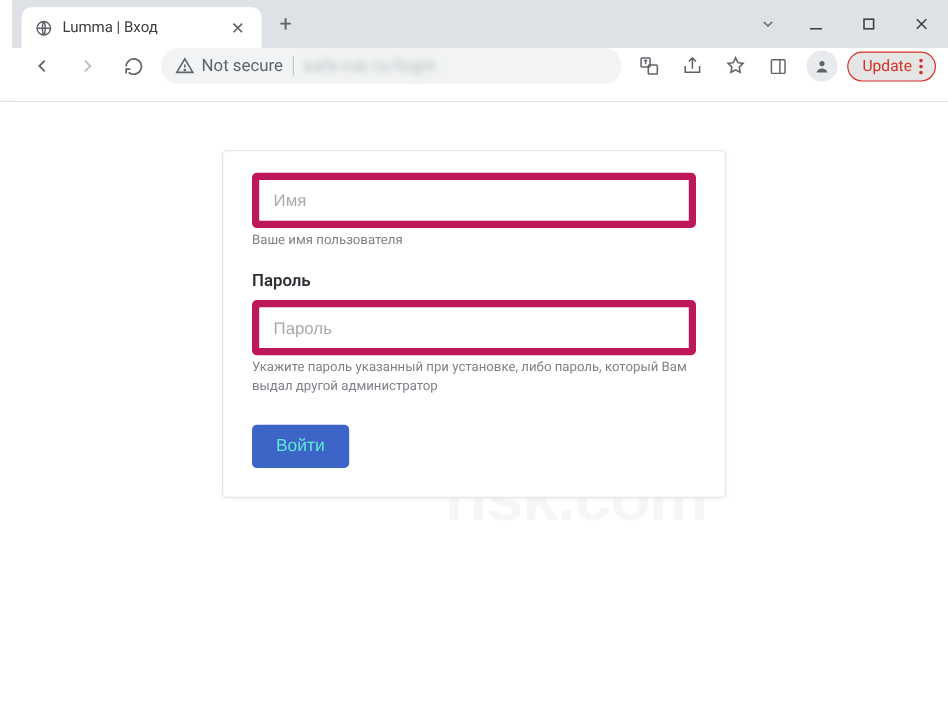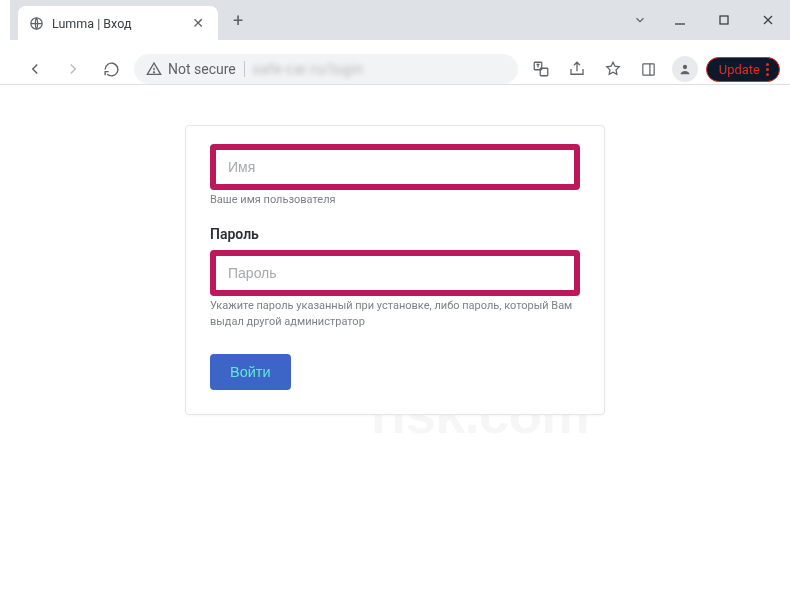--- a/index.html
+++ b/index.html
@@ -47,21 +47,21 @@
       align-items: center;
       gap: 0;
       height: 100%;
     }
     .wc { width: 44px; height: 40px; display:flex; align-items:center; justify-content:center; color:#3c4043; cursor:pointer;}
     .wc svg { width: 14px; height: 14px; }
     .chevron-down-win { width: 36px; display:flex;align-items:center;justify-content:center;color:#5f6368;}
 
     .toolbar {
       display: flex;
-      align-items: flex-end;
+      align-items: flex-start;
       height: 44px;
       padding: 0 10px;
       gap: 8px;
       background:#fff;
     }
     .nav-btn {
       width: 30px; height: 30px; display:flex; align-items:center; justify-content:center;
       color:#5f6368; cursor:pointer; border-radius:50%;
     }
     .nav-btn.disabled { color:#bbbdbf; }
@@ -86,21 +86,21 @@
     .update-btn {
       border: 1px solid #d93025;
       color: #d93025;
       border-radius: 16px;
       padding: 4px 10px 4px 12px;
       font-size: 13px;
       display:flex;
       align-items:center;
       gap:6px;
       cursor:pointer;
-      background:#0f172a;
+      background:#e5e5e5;
     }
     .update-btn .dots { display:flex; flex-direction:column; gap:2px;}
     .update-btn .dots span{width:3px;height:3px;background:#d93025;border-radius:50%;}
 
     
     .page {
       position: relative;
       height: calc(604px - 84px);
       background: #fff;
     }

